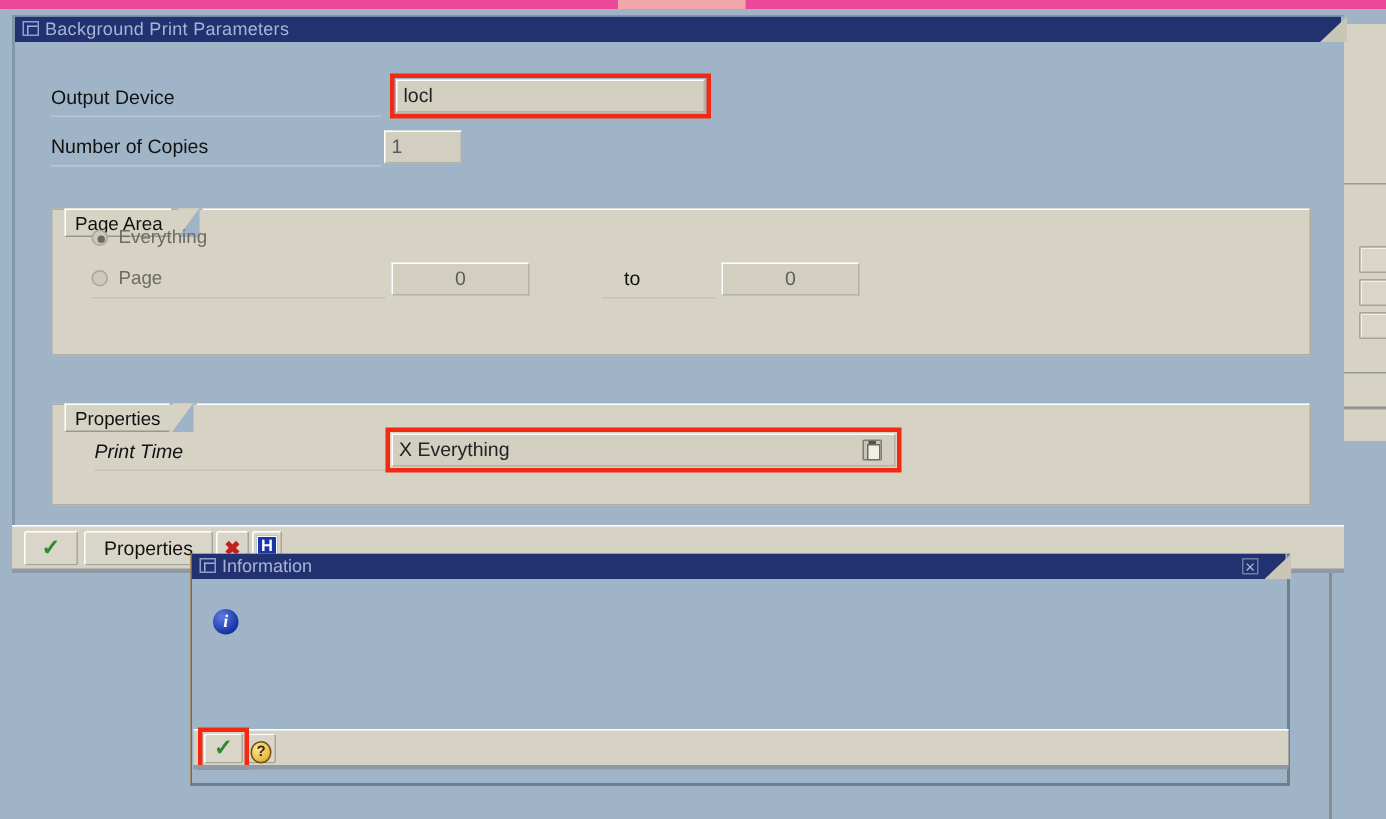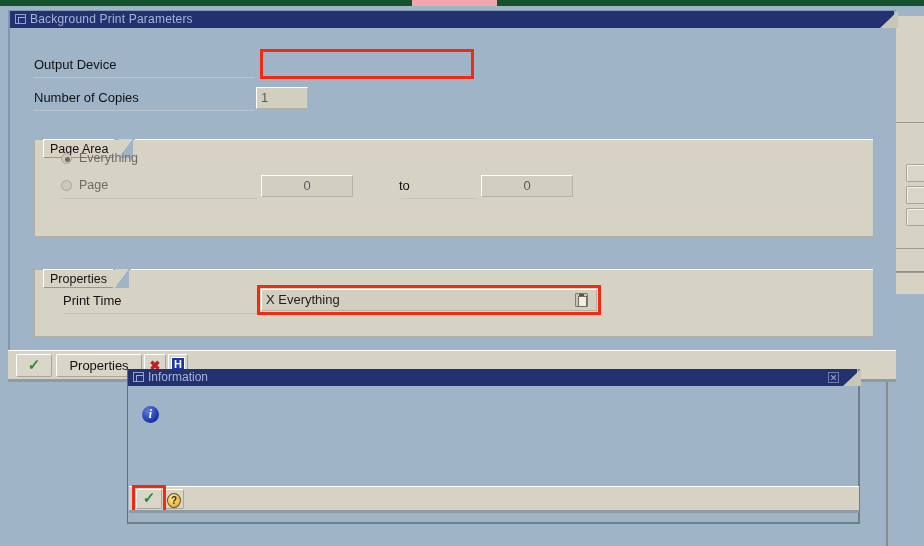--- a/index.html
+++ b/index.html
@@ -6,21 +6,21 @@
   html, body {
     margin: 0; padding: 0;
     width: 924px; height: 546px;
     overflow: hidden;
     background: #ffffff;
     font-family: "Liberation Sans", sans-serif;
   }
   #root {
     position: relative;
     width: 924px; height: 546px;
-    background: #14532d;
+    background: #ec4899;
   }
 
   
   .bg-canvas {
     position: absolute; left: 0; top: 6px;
     width: 924px; height: 540px;
     background: #9fb4c7;
   }
   .bg-panel-right {
     position: absolute; left: 890px; top: 16px;
@@ -381,50 +381,51 @@
 
     <div class="titlebar">
       <div class="titlebar-fill"></div>
       <div class="titlebar-corner"></div>
       <div class="title-icon"></div>
       <div class="title-text">Background Print Parameters</div>
     </div>
 
     <div class="field-label" style="left:24px; top:46px;">Output Device</div>
     <div class="label-underline" style="left:24px; top:66px; width:220px;"></div>
+    <div class="input-box" style="left:254px; top:42px; width:206px; height:22px;">locl</div>
     <div class="red-highlight" style="left:250px; top:38px; width:214px; height:30px;"></div>
 
     <div class="field-label" style="left:24px; top:79px;">Number of Copies</div>
     <div class="label-underline" style="left:24px; top:99px; width:220px;"></div>
     <div class="input-box disabled" style="left:246px; top:76px; width:52px; height:22px;">1</div>
 
     <div class="group" style="left:24px; top:128px; width:840px; height:98px;text-align:center;">
       <div class="group-tab">Page Area</div>
       <div class="group-tab-slant" style="left:84px;"></div>
       <div class="group-topline" style="left:100px; top:-1px; width:738px;"></div>
 
       <div class="radio checked" style="left:26px; top:13px;"></div>
       <div class="radio-label" style="left:44px; top:11px;">Everything</div>
 
       <div class="radio" style="left:26px; top:40px;"></div>
       <div class="radio-label" style="left:44px; top:38px;">Page</div>
       <div class="label-underline" style="left:26px; top:58px; width:196px; background:#c6c2b4;"></div>
 
       <div class="input-box disabled" style="left:226px; top:35px; width:92px; height:22px;">0</div>
-      <div class="static-text" style="left:364px; top:38px;">to</div>
+      <div class="static-text" style="left:381px; top:38px;">to</div>
       <div class="label-underline" style="left:366px; top:58px; width:76px; background:#c6c2b4;"></div>
       <div class="input-box disabled" style="left:446px; top:35px; width:92px; height:22px;">0</div>
     </div>
 
     <div class="group" style="left:24px; top:258px; width:840px; height:68px;">
       <div class="group-tab">Properties</div>
       <div class="group-tab-slant" style="left:80px;"></div>
       <div class="group-topline" style="left:96px; top:-1px; width:742px;"></div>
 
-      <div class="static-text" style="left:28px; top:23px;">Print Time</div>
+      <div class="static-text" style="left:28px; top:23px;font-style:italic;">Print Time</div>
       <div class="label-underline" style="left:28px; top:43px; width:196px; background:#c6c2b4;"></div>
 
       <div class="input-box" style="left:226px; top:19px; width:336px; height:22px;">X Everything</div>
       <div class="match-icon" style="left:540px; top:23px;"></div>
       <div class="red-highlight" style="left:222px; top:15px; width:344px; height:30px;"></div>
     </div>
   </div>
 
   <div class="btnbar">
     <div class="tbtn" style="left:8px; top:3px; width:36px; height:23px; line-height:21px;">

